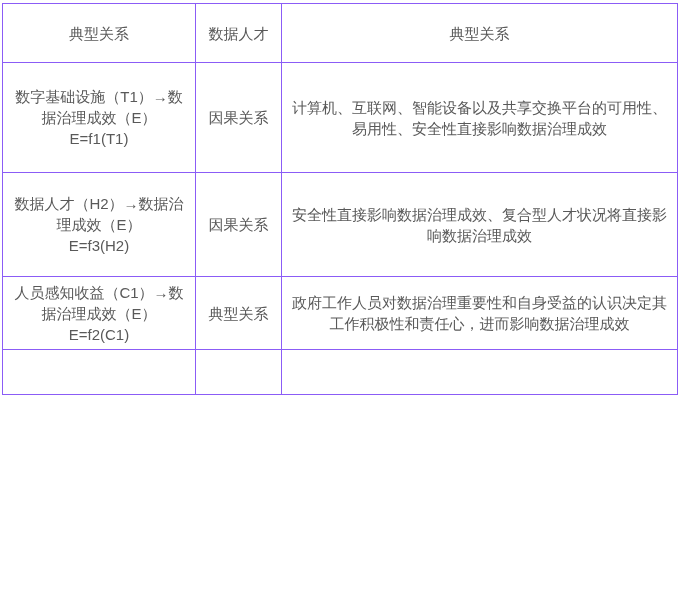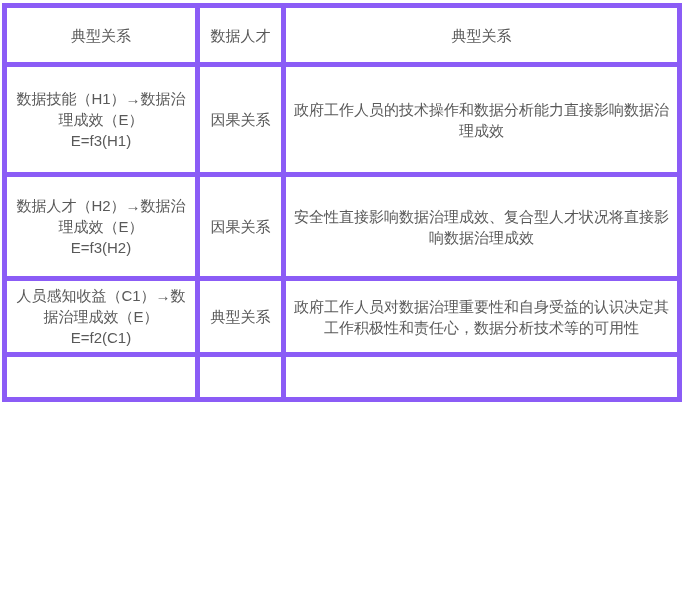--- a/index.html
+++ b/index.html
@@ -19,21 +19,21 @@
     border-collapse: collapse;
     table-layout: fixed;
     margin: 3px 0 0 2px;
     width: 675px;
   }
   table.relations col.c1 { width: 193px; }
   table.relations col.c2 { width: 86px; }
   table.relations col.c3 { width: 396px; }
   table.relations th,
   table.relations td {
-    border: 5px solid #8b5cf6;
+    border: 1px solid #8b5cf6;
     color: #595959;
     font-size: 15px;
     font-weight: normal;
     line-height: 21px;
     text-align: center;
     vertical-align: middle;
     padding: 4px 8px;
     overflow: hidden;
   }
   tr.header-row { height: 59px; }
@@ -57,43 +57,43 @@
         <col class="c3">
     </colgroup>
     <thead>
       <tr class="header-row">
         <th>典型关系</th>
         <th>数据人才</th>
         <th>典型关系</th>
       </tr>
     </thead>
     <tbody>
-      <tr class="r3">
+      <tr class="r1">
         <td class="relation-cell">
-          <div>数据技能（H1）→数据治理成效（E）</div>
-          <div>E=f3(H1)</div>
+          <div>数字基础设施（T1）→数据治理成效（E）</div>
+          <div>E=f1(T1)</div>
         </td>
         <td>因果关系</td>
-        <td class="meaning-cell">政府工作人员的技术操作和数据分析能力直接影响数据治理成效</td>
+        <td class="meaning-cell">计算机、互联网、智能设备以及共享交换平台的可用性、易用性、安全性直接影响数据治理成效</td>
       </tr>
       <tr class="r4">
         <td class="relation-cell">
           <div>数据人才（H2）→数据治理成效（E）</div>
           <div>E=f3(H2)</div>
         </td>
         <td>因果关系</td>
         <td class="meaning-cell">安全性直接影响数据治理成效、复合型人才状况将直接影响数据治理成效</td>
       </tr>
       <tr class="r5">
         <td class="relation-cell">
           <div>人员感知收益（C1）→数据治理成效（E）</div>
           <div>E=f2(C1)</div>
         </td>
         <td>典型关系</td>
-        <td class="meaning-cell">政府工作人员对数据治理重要性和自身受益的认识决定其工作积极性和责任心，数据分析技术等的可用性</td>
+        <td class="meaning-cell">政府工作人员对数据治理重要性和自身受益的认识决定其工作积极性和责任心，进而影响数据治理成效</td>
       </tr>
       <tr class="r-partial">
         <td></td>
         <td></td>
         <td></td>
       </tr>
     </tbody>
   </table>
 </div>
 

